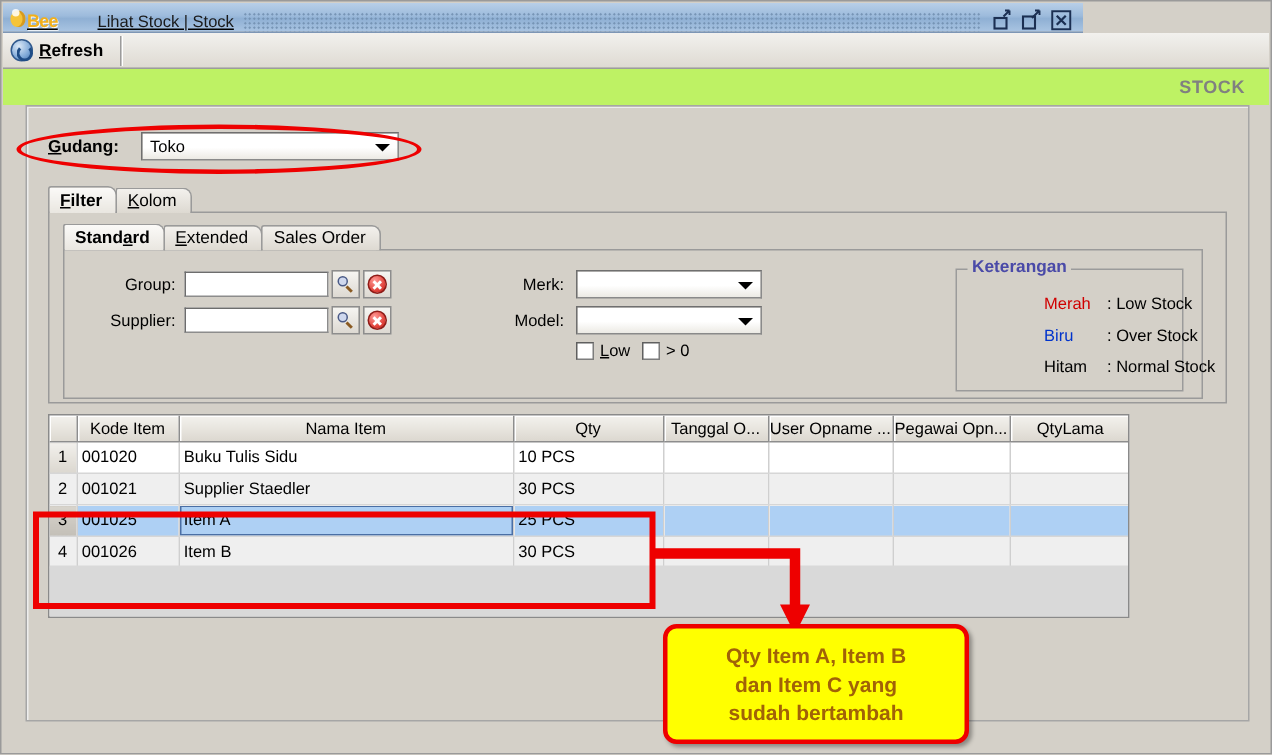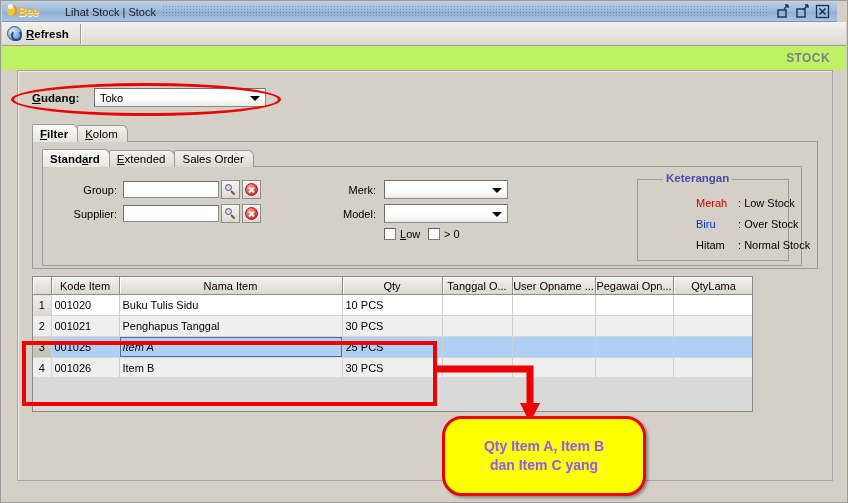--- a/index.html
+++ b/index.html
@@ -6,24 +6,24 @@
   body{
     width:848px;height:503px;overflow:hidden;position:relative;
     font-family:"Liberation Sans","DejaVu Sans",sans-serif;
     font-size:11px;color:#000;
     -webkit-font-smoothing:none;
   }
   #app{position:absolute;inset:0;background:#d4d0c8;border:1px solid #9a9a9a;box-sizing:border-box;}
 
   
   .titlebar{
-    position:absolute;left:1px;top:1px;width:835px;height:20px;
+    position:absolute;left:1px;top:1px;width:720px;height:20px;
     background:linear-gradient(to bottom,#b8cfe8 0%,#9dbbdc 45%,#8fb0d4 55%,#a9c4e2 100%);
     border-bottom:1px solid #7d96b5;
-    display:flex;align-items:center;box-sizing:border-box;
+    display:flex;align-items:flex-end;box-sizing:border-box;text-decoration:underline;
   }
   .logo{width:52px;height:15px;margin-left:5px;display:flex;align-items:center;position:relative;}
   .logo .beetxt{
     font:bold 12px "Liberation Sans",sans-serif;color:#f2b01a;letter-spacing:-0.5px;
     text-shadow:0.5px 0.5px 0 #fff; margin-left:11px;
   }
   .logo .beeicon{
     position:absolute;left:0;top:1px;width:10px;height:11px;
     background:#f5c43a;border-radius:50% 50% 45% 45%;
     box-shadow:inset -2px 0 0 rgba(190,120,10,.55);
@@ -146,21 +146,21 @@
   .chk-lbl{font-size:11px;}
   .chk-lbl u{text-decoration:underline;}
 
   
   .keterangan{
     position:absolute;right:12px;top:12px;width:152px;height:82px;
     border:1px solid #9b9b9b;box-sizing:border-box;background:transparent;
   }
   .ket-title{
     position:absolute;left:7px;top:-8px;background:#d4d0c8;padding:0 3px;
-    font:bold 11.5px "Liberation Sans",sans-serif;color:#4a4aa8;margin-left:18px;
+    font:bold 11.5px "Liberation Sans",sans-serif;color:#4a4aa8;
   }
   .ket-line{position:absolute;left:12px;display:flex;font-size:11px;white-space:nowrap;}
   .ket-key{width:42px;padding-left:46px;}
   .ket-line .k-merah{color:#d00000;}
   .ket-line .k-biru{color:#0033cc;}
   .ket-line .k-hitam{color:#000;}
 
   
   .tablewrap{
     position:absolute;left:14px;top:205px;width:721px;height:136px;
@@ -179,38 +179,38 @@
     overflow:hidden;white-space:nowrap;color:#000;
   }
   td.rownum{
     background:linear-gradient(to bottom,#f2f0ec,#dbd7cf);
     border-right:1px solid #8d8d8d;text-align:center;padding:0;font-size:11px;color:#000;
   }
   tr.alt td{background:#efefef;}
   tr.sel td{background:#aed0f4;}
   tr.sel td.rownum{background:linear-gradient(to bottom,#d8d4cc,#c3bfb7);}
   td.qty{color:#0033cc;}
-  tr.sel td.namaitem{box-shadow:inset 0 0 0 1px #4a6fa5;font-style:italic;}
+  tr.sel td.namaitem{box-shadow:inset 0 0 0 1px #4a6fa5;}
   .emptyfill{position:absolute;left:0;right:0;bottom:0;height:34px;background:#d9d9d9;}
 
   
   .anno{position:absolute;pointer-events:none;}
   #ellipse-gudang{
     left:10px;top:82px;width:270px;height:33px;
     border:3px solid #ee0000;border-radius:50%;box-sizing:border-box;
   }
   #rect-rows{
     left:21px;top:340px;width:415px;height:65px;
     border:4px solid #ee0000;box-sizing:border-box;
   }
   #callout{
     left:441px;top:415px;width:204px;height:80px;
-    background:#ffff00;border:3px solid #ee0000;border-radius:20px;box-sizing:border-box;
+    background:#ffff00;border:3px solid #ee0000;border-radius:9px;box-sizing:border-box;
     display:flex;align-items:center;justify-content:center;text-align:center;
-    font:bold 14px "Liberation Sans",sans-serif;color:#8b5cf6;line-height:19px;
+    font:bold 14px "Liberation Sans",sans-serif;color:#a16207;line-height:19px;
     box-shadow:2px 2px 3px rgba(0,0,0,.35);
   }
   #connector{left:430px;top:360px;width:130px;height:70px;}
 </style>
 </head>
 <body>
 
 <div id="app">
 
   <div class="titlebar">
@@ -380,21 +380,21 @@
             <td class="namaitem">Buku Tulis Sidu</td>
             <td class="qty">10 PCS</td>
             <td></td>
             <td></td>
             <td></td>
             <td></td>
           </tr>
           <tr class="alt">
             <td class="rownum">2</td>
             <td>001021</td>
-            <td class="namaitem">Penghapus Tanggal</td>
+            <td class="namaitem">Supplier Staedler</td>
             <td class="qty">30 PCS</td>
             <td></td>
             <td></td>
             <td></td>
             <td></td>
           </tr>
           <tr class="sel">
             <td class="rownum">3</td>
             <td>001025</td>
             <td class="namaitem">Item A</td>
@@ -436,16 +436,17 @@
 
   <svg class="anno" id="connector" viewBox="0 0 130 70">
     <path d="M4 8 L99 8 L99 48" stroke="#ee0000" stroke-width="7" fill="none"></path>
     <path d="M99 62 L89 42 L109 42 Z" fill="#ee0000"></path>
   </svg>
 
   <div class="anno" id="callout">
     <div>
       <div>Qty Item A, Item B</div>
       <div>dan Item C yang</div>
+      <div>sudah bertambah</div>
     </div>
   </div>
 
 </div>
 
 </body></html>

